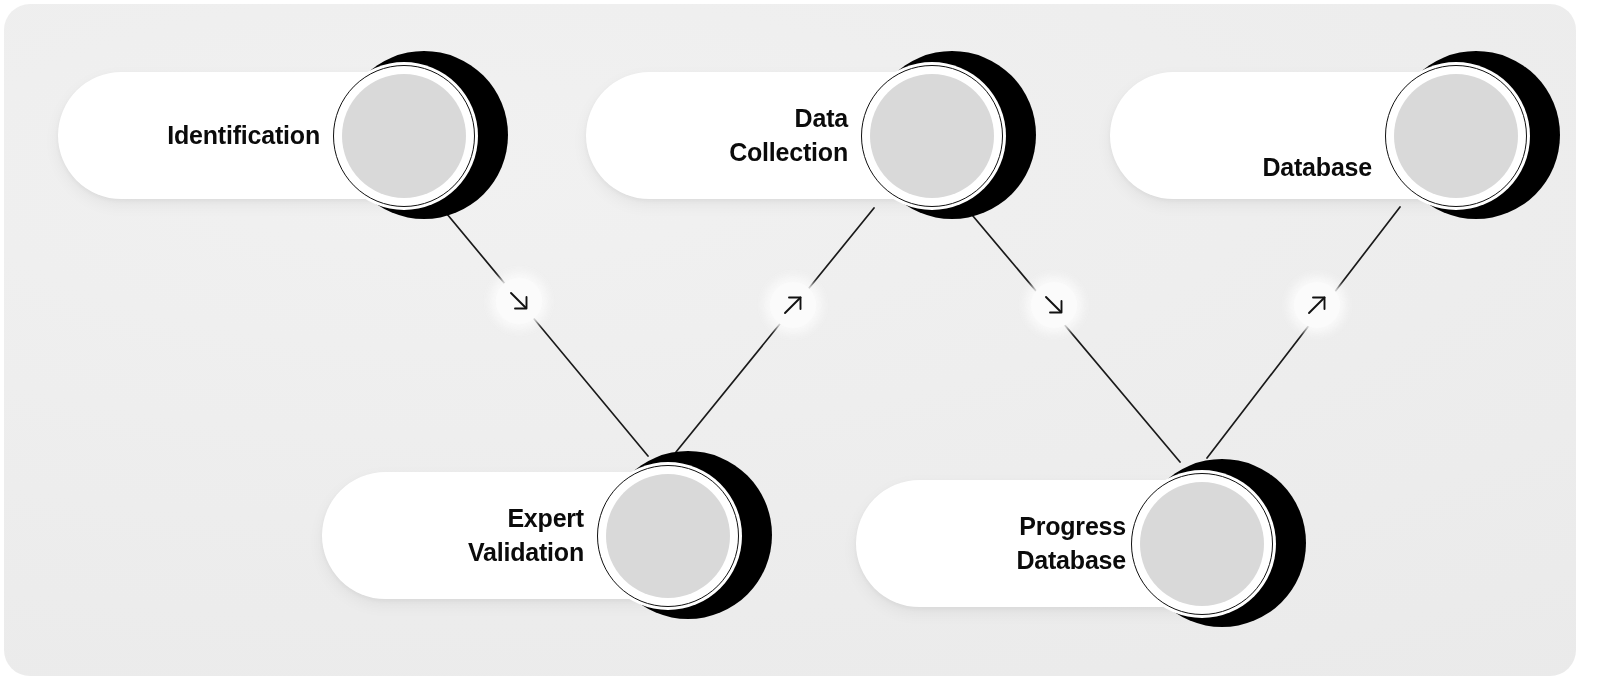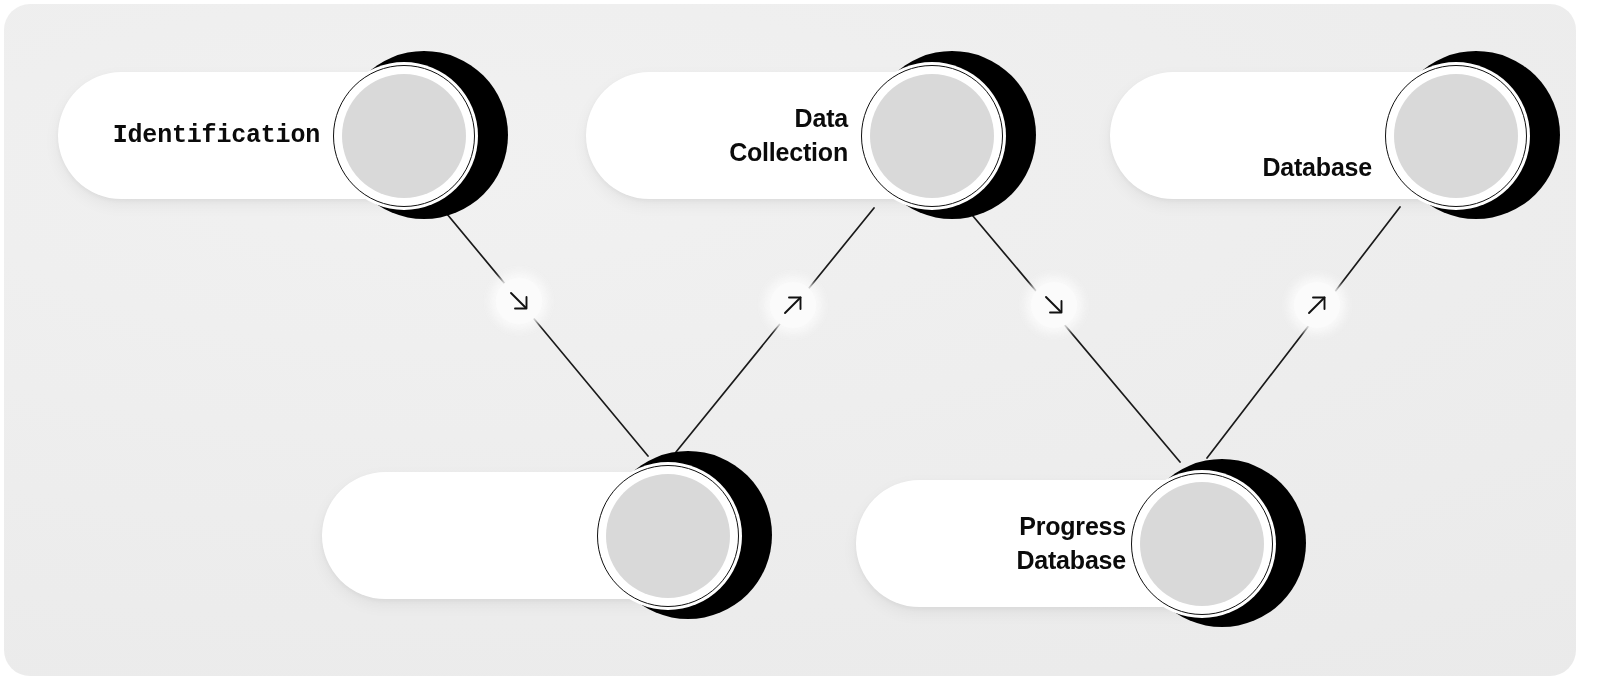--- a/index.html
+++ b/index.html
@@ -124,21 +124,21 @@
 
   <svg id="edges" viewBox="0 0 1600 690" xmlns="http://www.w3.org/2000/svg">
     <g stroke="#1a1a1a" stroke-width="1.7" fill="none" stroke-linecap="round">
       <line x1="437" y1="202" x2="648" y2="456"></line>
       <line x1="676" y1="452" x2="874" y2="208"></line>
       <line x1="962" y1="203" x2="1180" y2="462"></line>
       <line x1="1207" y1="458" x2="1400" y2="207"></line>
     </g>
   </svg>
 
-  <div class="node" style="left:58px; top:50px; width:420px; height:170px;font-family:Liberation Mono, monospace;">
+  <div class="node" style="left:58px; top:50px; width:420px; height:170px;">
     <div class="ring-black" style="left:282px; top:1px; width:168px; height:168px;"></div>
     <div class="pill" style="left:0px; top:22px; width:380px; height:127px;"></div>
     <div class="ring-white" style="left:272px; top:12px; width:148px; height:148px;"></div>
     <div class="ring-stroke" style="left:275px; top:15px; width:142px; height:142px;"></div>
     <div class="disc" style="left:284px; top:24px; width:124px; height:124px;"></div>
     <div class="node-label" style="left:10px; top:22px; width:252px; height:127px;">
       <span>Identification</span>
     </div>
   </div>
 
@@ -164,20 +164,24 @@
       <span>Database</span>
     </div>
   </div>
 
   <div class="node" style="left:322px; top:450px; width:420px; height:170px;">
     <div class="ring-black" style="left:282px; top:1px; width:168px; height:168px;"></div>
     <div class="pill" style="left:0px; top:22px; width:380px; height:127px;"></div>
     <div class="ring-white" style="left:272px; top:12px; width:148px; height:148px;"></div>
     <div class="ring-stroke" style="left:275px; top:15px; width:142px; height:142px;"></div>
     <div class="disc" style="left:284px; top:24px; width:124px; height:124px;"></div>
+    <div class="node-label" style="left:10px; top:22px; width:252px; height:127px;">
+      <span>Expert</span>
+      <span>Validation</span>
+    </div>
   </div>
 
   <div class="node" style="left:856px; top:458px; width:420px; height:170px;">
     <div class="ring-black" style="left:282px; top:1px; width:168px; height:168px;"></div>
     <div class="pill" style="left:0px; top:22px; width:380px; height:127px;"></div>
     <div class="ring-white" style="left:272px; top:12px; width:148px; height:148px;"></div>
     <div class="ring-stroke" style="left:275px; top:15px; width:142px; height:142px;"></div>
     <div class="disc" style="left:284px; top:24px; width:124px; height:124px;"></div>
     <div class="node-label" style="left:18px; top:22px; width:252px; height:127px;">
       <span>Progress</span>

